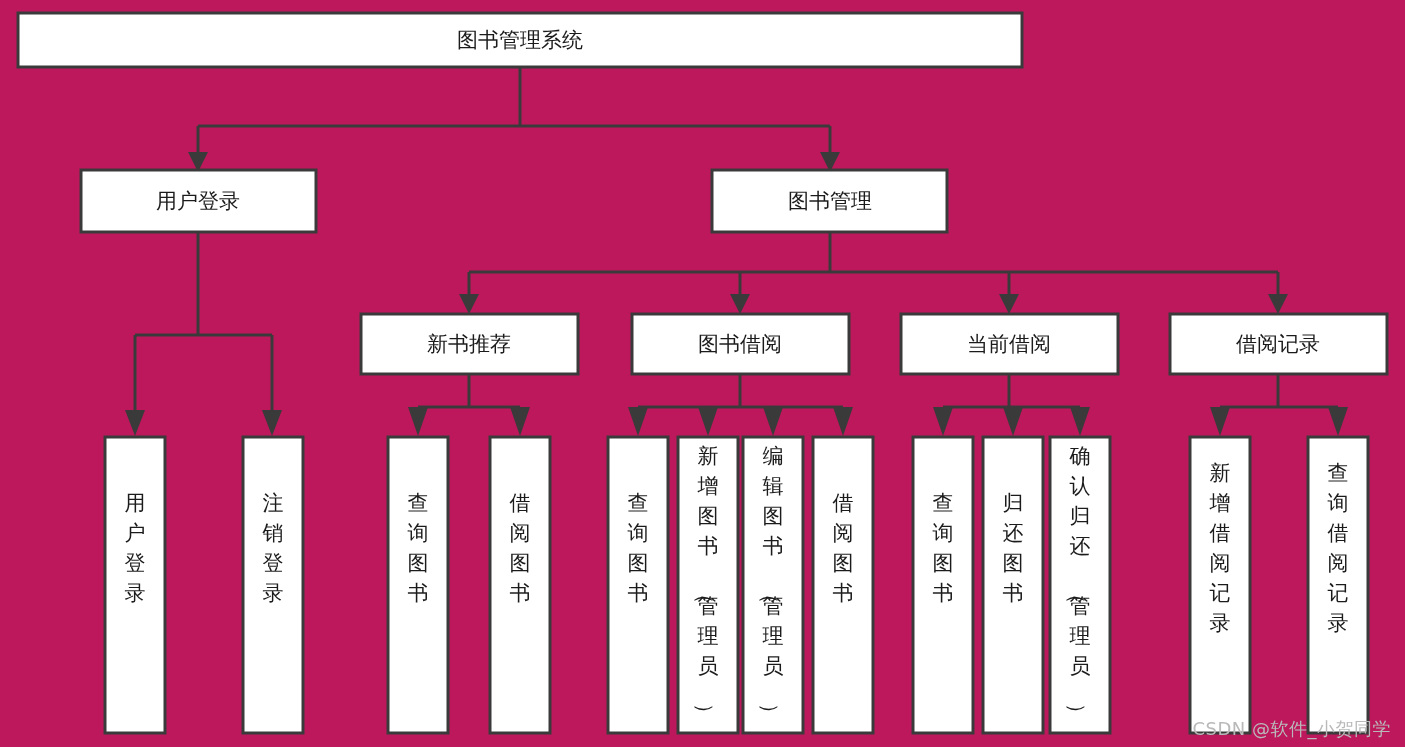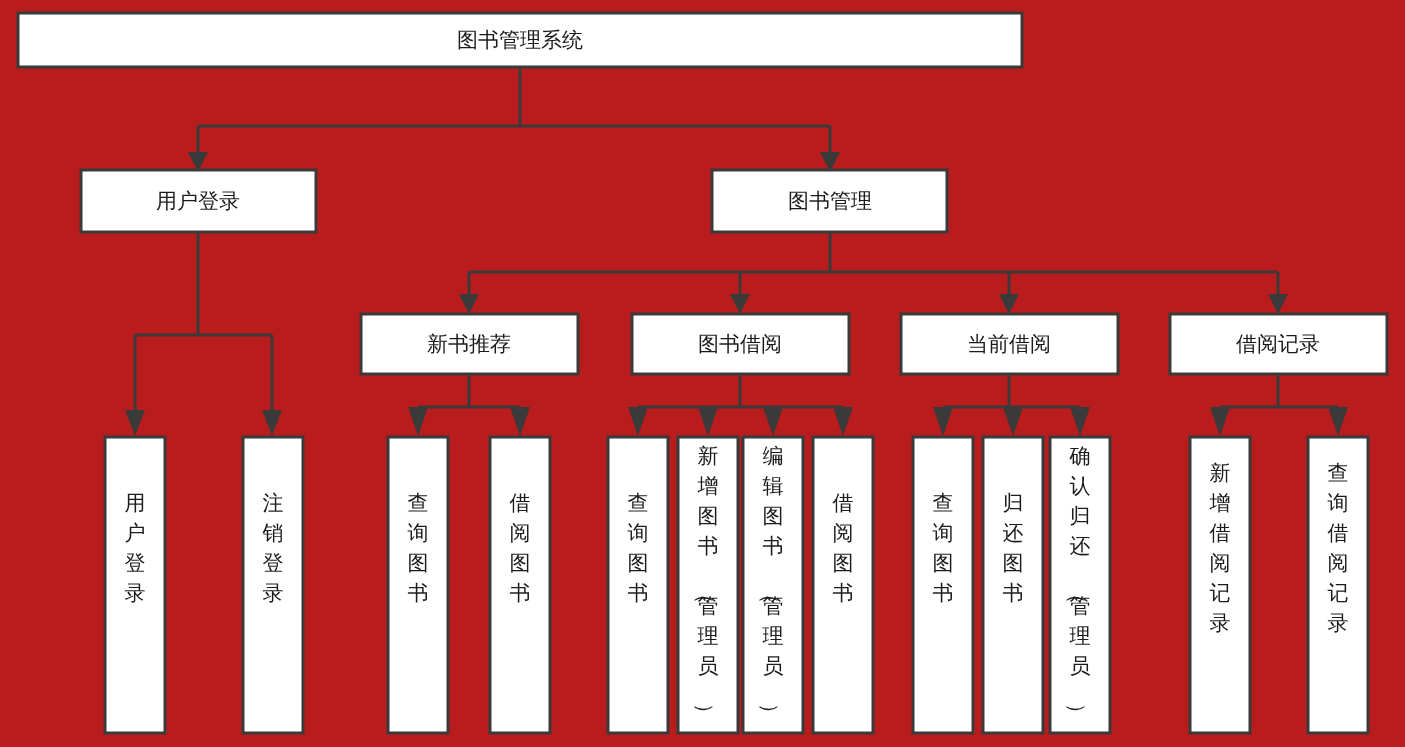--- a/index.html
+++ b/index.html
@@ -8,21 +8,21 @@
     padding: 0;
     background: #ffffff;
   }
   body {
     font-family: "DejaVu Sans", "Liberation Sans", sans-serif;
   }
   #diagram-root {
     position: relative;
     width: 1405px;
     height: 747px;
-    background: #b91c1c;
+    background: #be185d;
     overflow: hidden;
   }
   svg#tree-svg {
     position: absolute;
     left: 0;
     top: 0;
     width: 1405px;
     height: 747px;
     display: block;
   }
@@ -221,14 +221,15 @@
       <text class="node-label-vertical" x="1220" y="480"><tspan x="1220" dy="0">新</tspan><tspan x="1220" dy="30">增</tspan><tspan x="1220" dy="30">借</tspan><tspan x="1220" dy="30">阅</tspan><tspan x="1220" dy="30">记</tspan><tspan x="1220" dy="30">录</tspan></text>
     </g>
 
     <g>
       <rect class="node-box" x="1308" y="437" width="60" height="296"></rect>
       <text class="node-label-vertical" x="1338" y="480"><tspan x="1338" dy="0">查</tspan><tspan x="1338" dy="30">询</tspan><tspan x="1338" dy="30">借</tspan><tspan x="1338" dy="30">阅</tspan><tspan x="1338" dy="30">记</tspan><tspan x="1338" dy="30">录</tspan></text>
     </g>
 
   </svg>
 
+  <div class="watermark">CSDN @软件_小贺同学</div>
 
 </div>
 
 </body></html>

